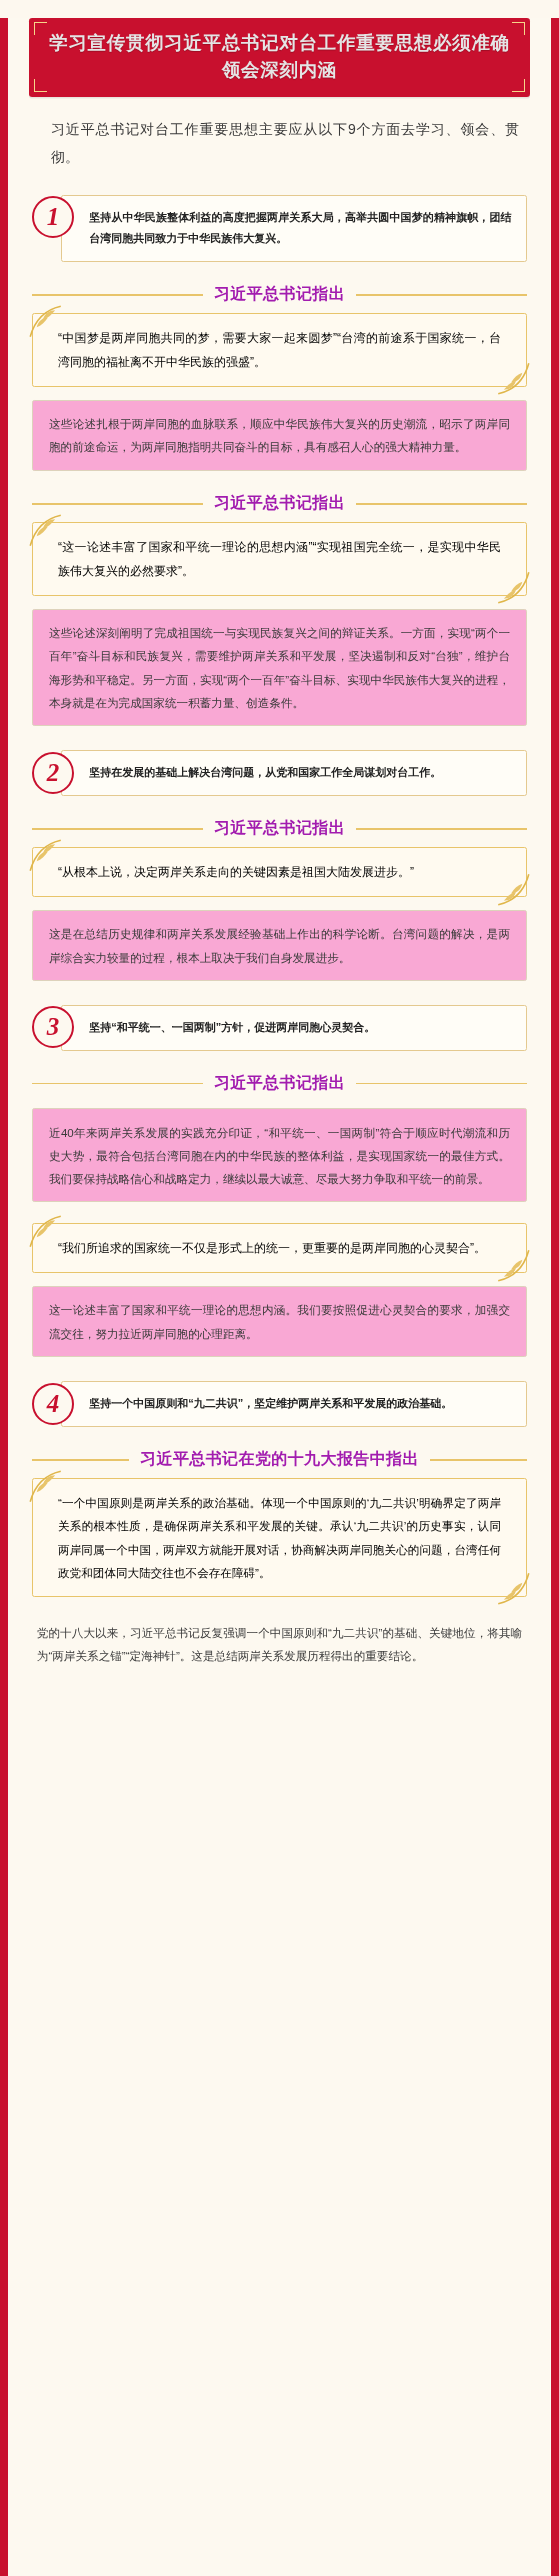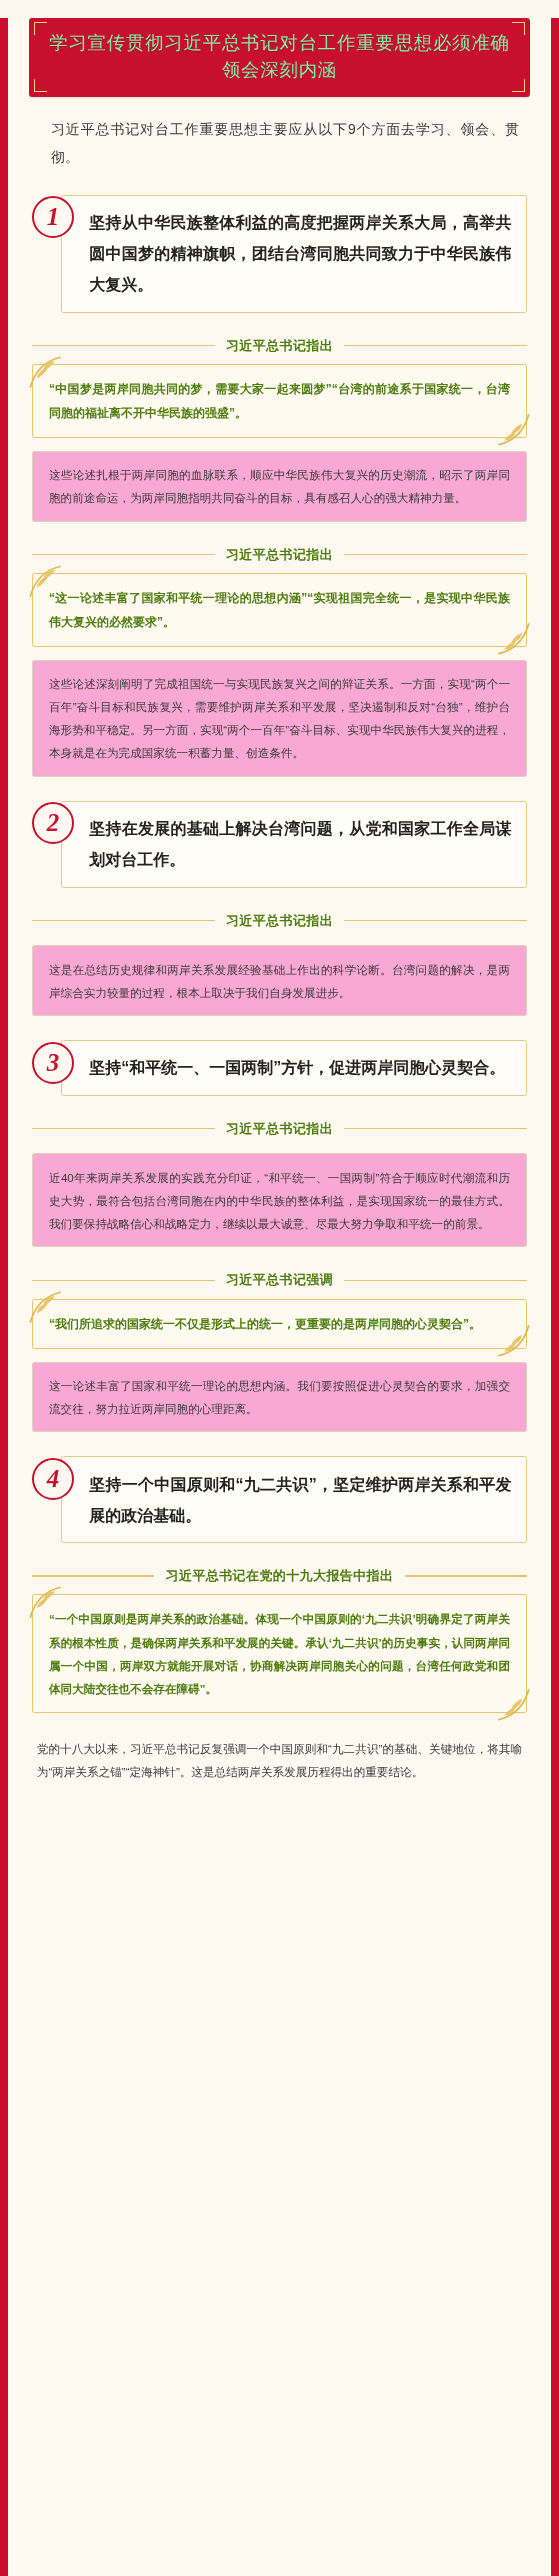--- a/index.html
+++ b/index.html
@@ -25,23 +25,23 @@
   
   .title-banner {
     margin: 17.6px 21px 0 21px;
     background: #c8102e;
     border-radius: 3.2px;
     padding: 12.8px 16px 14.4px 16px;
     position: relative;
     box-shadow: 0 1.6px 0 rgba(0,0,0,0.08);
   }
   .title-banner .title-text {
-    color: #86efac;
+    color: #e5e5e5;
     font-size: 18.4px;
-    font-weight: normal;
+    font-weight: bold;
     line-height: 1.42;
     text-align: center;
     letter-spacing: 0.8px;
     text-shadow: 0 0.8px 0.8px rgba(0,0,0,0.2);
   }
   .banner-corner {
     position: absolute;
     width: 12.8px;
     height: 12.8px;
     border: 1.6px solid #f6d68a;
@@ -86,21 +86,21 @@
     margin-top: 1.6px;
     font-family: "Liberation Serif", serif;
   }
   .num-body {
     margin-left: -12.8px;
     flex: 1 1 auto;
     background: #fffdf7;
     border: 0.8px solid #e4c98f;
     border-radius: 2.4px;
     padding: 11.2px 14.4px 11.2px 27px;
-    font-size: 16px;
+    font-size: 11px;
     line-height: 1.95;
     color: #222;
     font-weight: bold;
     min-height: 45px;
     display: flex;
     align-items: center;
     text-align: justify;
   }
 
   
@@ -115,36 +115,36 @@
     justify-content: center;
     height: 24px;
     margin-bottom: 6.4px;
   }
   .ribbon .ribbon-line {
     flex: 1 1 auto;
     height: 1.6px;
     background: #e8c46a;
   }
   .ribbon .ribbon-label {
-    font-size: 13px;
+    font-size: 16px;
     font-weight: bold;
-    color: #4d7c0f;
+    color: #a21caf;
     padding: 0 11.2px;
     white-space: nowrap;
     letter-spacing: 0.4px;
   }
   .quote-box {
     border: 0.8px solid #e8c46a;
     background: #fffaf0;
     border-radius: 2.4px;
-    padding: 12px 16px;
+    padding: 12px 25px;
     font-size: 12px;
     line-height: 2.0;
-    color: #4d7c0f;
-    font-weight: bold;
+    color: #000000;
+    font-weight: normal;
     text-align: justify;
     position: relative;
   }
   .quote-box.small-text { font-size: 11.6px; }
 
   .commentary {
     margin: 12.8px 24px 0 24px;
     border: 0.8px solid #ddd2bb;
     background: #f9a8d4;
     border-radius: 2.4px;
@@ -247,43 +247,55 @@
     <div class="num-badge">2</div>
     <div class="num-body">坚持在发展的基础上解决台湾问题，从党和国家工作全局谋划对台工作。</div>
   </div>
 
   <div class="quote-wrap">
     <div class="ribbon">
       <span class="ribbon-line"></span>
       <span class="ribbon-label">习近平总书记指出</span>
       <span class="ribbon-line"></span>
     </div>
+    <div class="quote-box">
+      <span class="leaf tl">
+        <svg viewBox="0 0 46 46">
+            <path d="M4 42 C10 20 24 8 42 4" stroke="#e0b64a" stroke-width="2" fill="none"></path>
+            <path d="M12 30 C14 22 20 18 26 18 C22 24 18 28 12 30Z" fill="#e8c46a"></path>
+            <path d="M20 20 C22 13 28 9 35 9 C30 15 26 19 20 20Z" fill="#e8c46a"></path>
+          </svg>
+      </span>
+      <span class="leaf br">
+        <svg viewBox="0 0 46 46">
+            <path d="M4 42 C10 20 24 8 42 4" stroke="#e0b64a" stroke-width="2" fill="none"></path>
+            <path d="M12 30 C14 22 20 18 26 18 C22 24 18 28 12 30Z" fill="#e8c46a"></path>
+            <path d="M20 20 C22 13 28 9 35 9 C30 15 26 19 20 20Z" fill="#e8c46a"></path>
+          </svg>
+      </span>
+      <span>“从根本上说，决定两岸关系走向的关键因素是祖国大陆发展进步。”</span>
+    </div>
   </div>
   <div class="commentary">这是在总结历史规律和两岸关系发展经验基础上作出的科学论断。台湾问题的解决，是两岸综合实力较量的过程，根本上取决于我们自身发展进步。</div>
 
   <div class="num-section">
     <div class="num-badge">3</div>
     <div class="num-body">坚持“和平统一、一国两制”方针，促进两岸同胞心灵契合。</div>
   </div>
 
   <div class="quote-wrap">
     <div class="ribbon">
       <span class="ribbon-line"></span>
       <span class="ribbon-label">习近平总书记指出</span>
       <span class="ribbon-line"></span>
     </div>
   </div>
   <div class="commentary">近40年来两岸关系发展的实践充分印证，“和平统一、一国两制”符合于顺应时代潮流和历史大势，最符合包括台湾同胞在内的中华民族的整体利益，是实现国家统一的最佳方式。我们要保持战略信心和战略定力，继续以最大诚意、尽最大努力争取和平统一的前景。</div>
 
   <div class="quote-wrap">
-    <div class="ribbon">
-      <span class="ribbon-line"></span>
-      <span class="ribbon-label">习近平总书记强调</span>
-      <span class="ribbon-line"></span>
-    </div>
     <div class="quote-box">
       <span class="leaf tl">
         <svg viewBox="0 0 46 46">
             <path d="M4 42 C10 20 24 8 42 4" stroke="#e0b64a" stroke-width="2" fill="none"></path>
             <path d="M12 30 C14 22 20 18 26 18 C22 24 18 28 12 30Z" fill="#e8c46a"></path>
             <path d="M20 20 C22 13 28 9 35 9 C30 15 26 19 20 20Z" fill="#e8c46a"></path>
           </svg>
       </span>
       <span class="leaf br">
         <svg viewBox="0 0 46 46">

